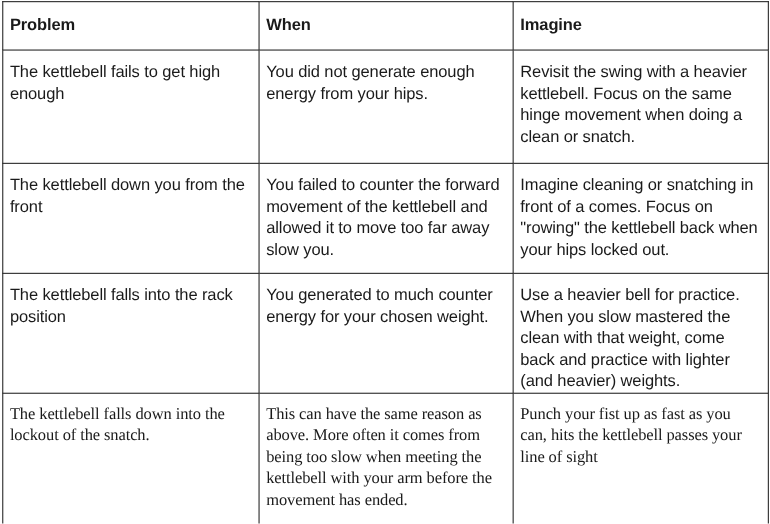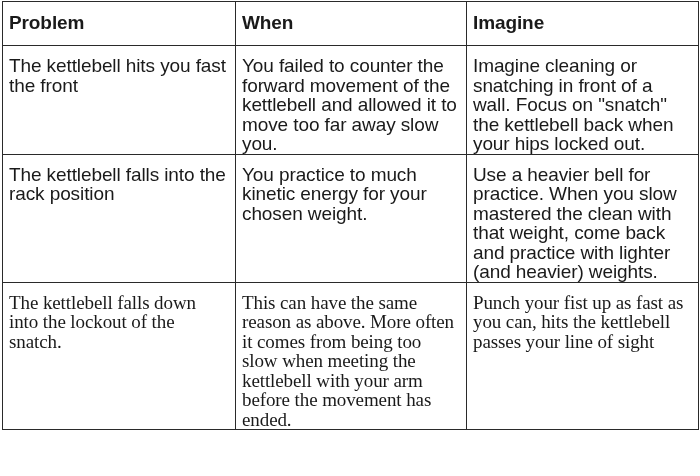--- a/index.html
+++ b/index.html
@@ -21,21 +21,21 @@
       top: 1px;
       width: 696px;
       border-collapse: collapse;
       table-layout: fixed;
     }
     table.grid td, table.grid th {
       border: 1.5px solid #2a2a2a;
       vertical-align: top;
       text-align: left;
       padding: 10px 8px 0 6px;
-      font-size: 19px;
+      font-size: 15px;
       line-height: 19.5px;
       letter-spacing: -0.1px;
     }
     table.grid th {
       font-weight: bold;
       height: 32px;
       padding-top: 11px;
     }
     col.c1 { width: 233px; }
     col.c2 { width: 231px; }
@@ -55,28 +55,33 @@
       <col class="c3">
   </colgroup>
   <thead>
     <tr>
       <th>Problem</th>
       <th>When</th>
       <th>Imagine</th>
     </tr>
   </thead>
   <tbody>
+    <tr class="r1">
+      <td>The kettlebell fails to get high enough</td>
+      <td>You did not generate enough energy from your hips.</td>
+      <td>Revisit the swing with a heavier kettlebell. Focus on the same hinge movement when doing a clean or snatch.</td>
+    </tr>
     <tr class="r2">
-      <td>The kettlebell hits you fast the front</td>
+      <td>The kettlebell down you from the front</td>
       <td>You failed to counter the forward movement of the kettlebell and allowed it to move too far away slow you.</td>
-      <td>Imagine cleaning or snatching in front of a wall. Focus on "snatch" the kettlebell back when your hips locked out.</td>
+      <td>Imagine cleaning or snatching in front of a comes. Focus on "rowing" the kettlebell back when your hips locked out.</td>
     </tr>
     <tr class="r3">
       <td>The kettlebell falls into the rack position</td>
-      <td>You practice to much kinetic energy for your chosen weight.</td>
+      <td>You generated to much counter energy for your chosen weight.</td>
       <td>Use a heavier bell for practice. When you slow mastered the clean with that weight, come back and practice with lighter (and heavier) weights.</td>
     </tr>
     <tr class="r4">
       <td>The kettlebell falls down into the lockout of the snatch.</td>
       <td>This can have the same reason as above. More often it comes from being too slow when meeting the kettlebell with your arm before the movement has ended.</td>
       <td>Punch your fist up as fast as you can, hits the kettlebell passes your line of sight</td>
     </tr>
   </tbody>
 </table>
 

